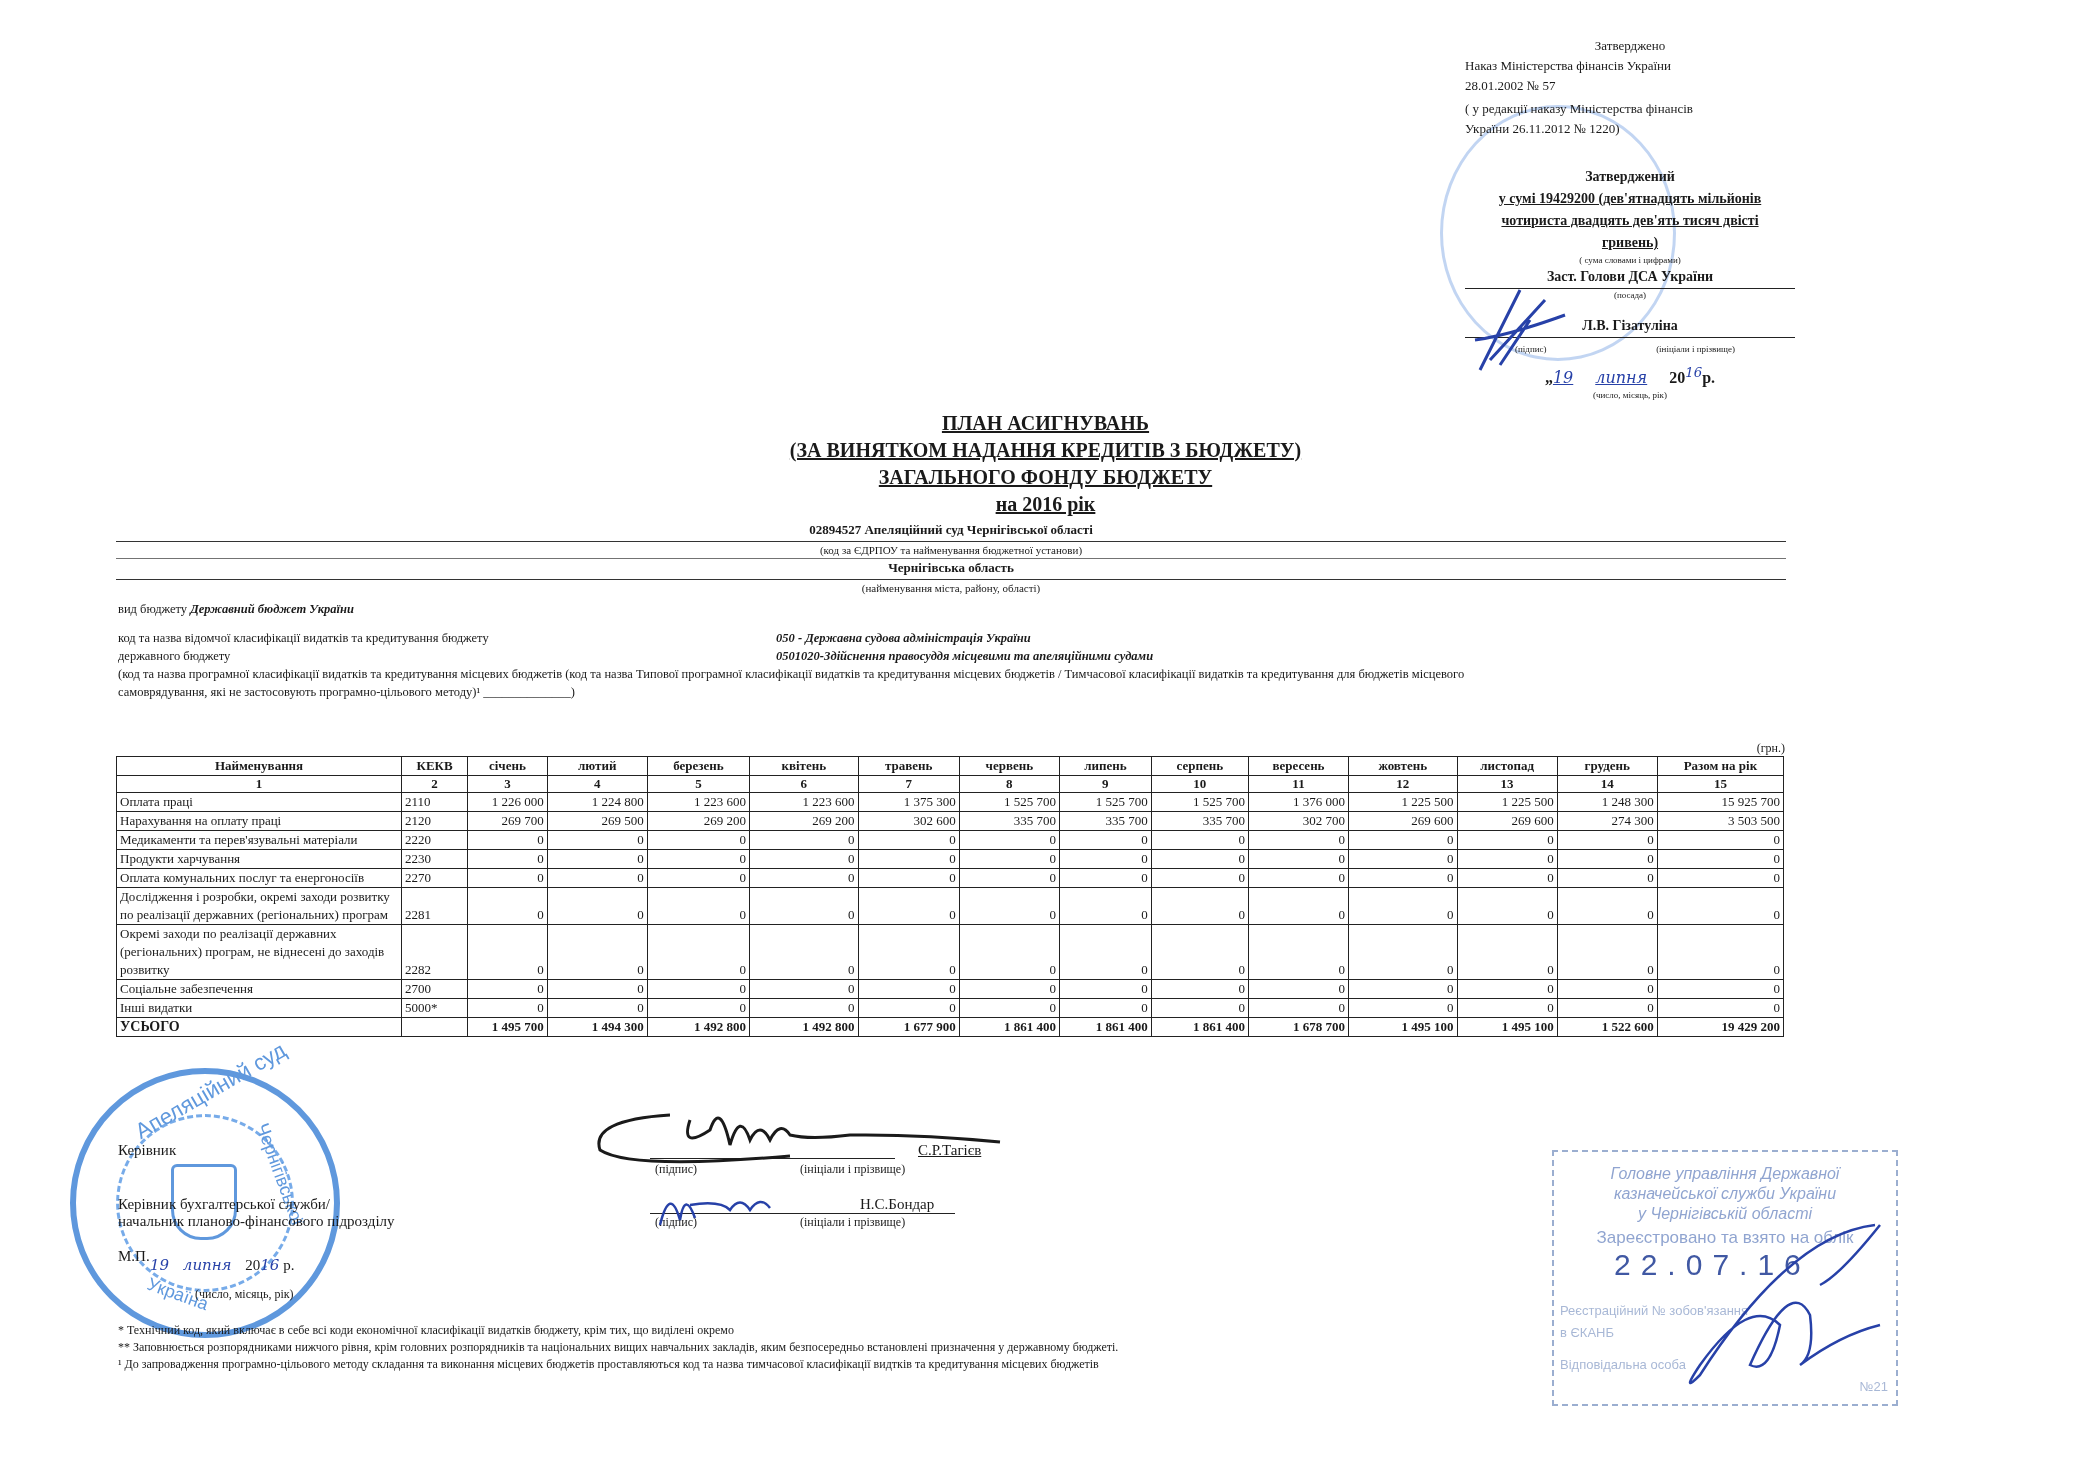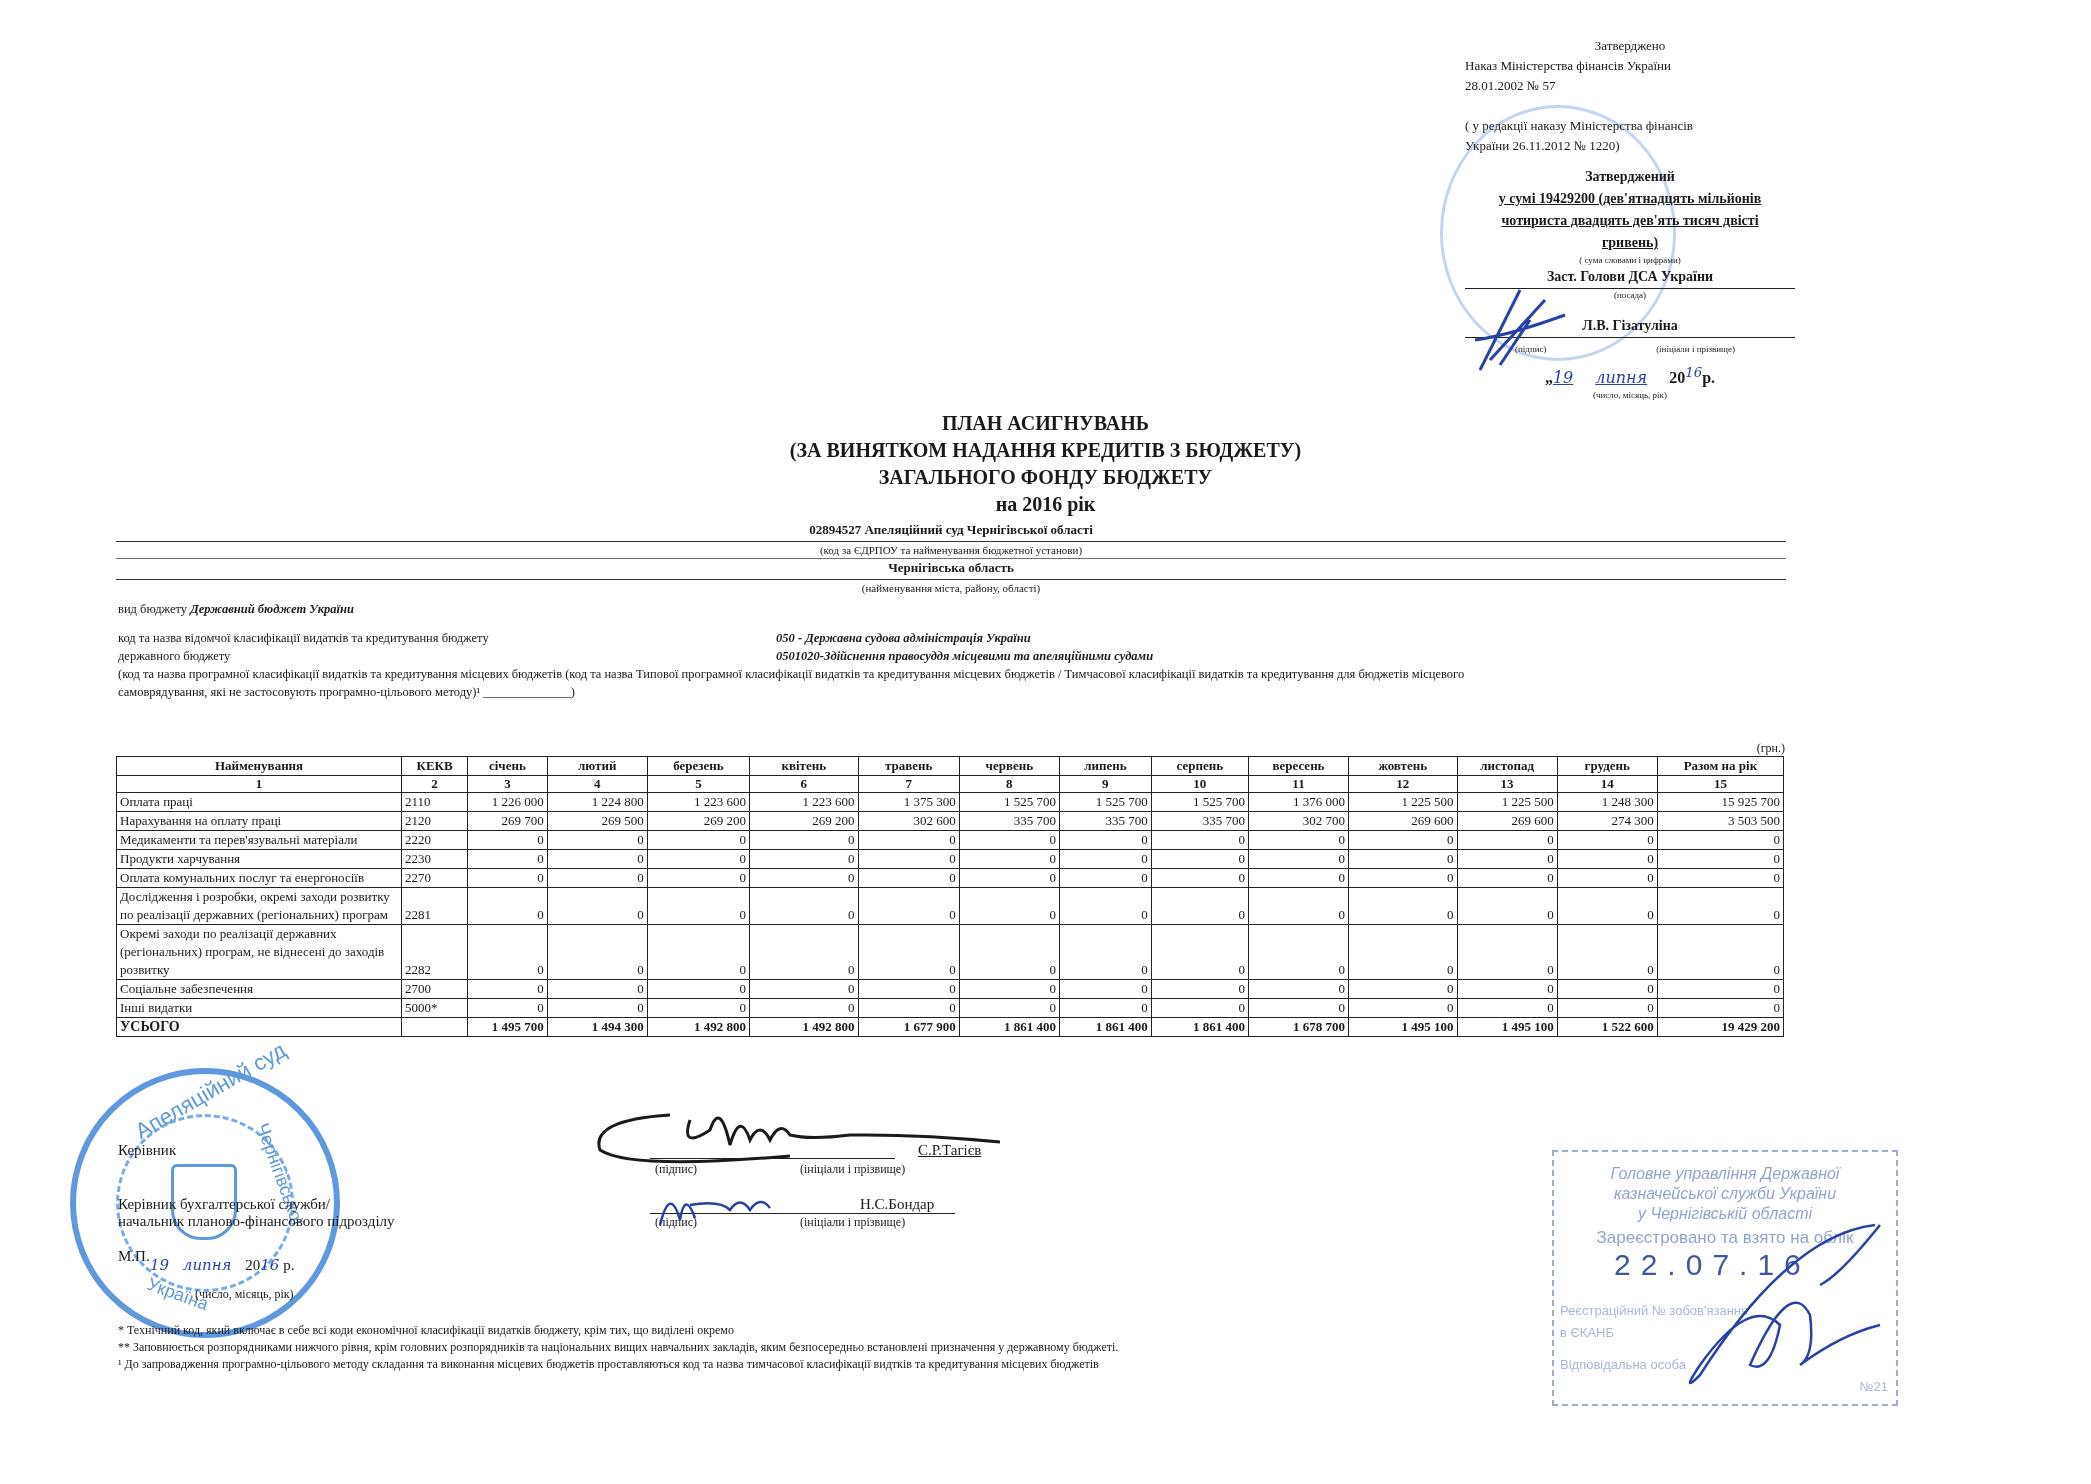--- a/index.html
+++ b/index.html
@@ -13,21 +13,21 @@
   .approval .center { text-align: center; }
   .approval2 { left: 1465px; top: 166px; width: 330px; text-align: center; font-size: 14px; line-height: 22px; font-weight: bold; }
   .approval2 .u { text-decoration: underline; }
   .small-cap { font-size: 9px; font-weight: normal; line-height: 12px; }
   .line-fill { border-bottom: 1px solid #222; }
   .approval2 .row { display: flex; justify-content: space-between; font-size: 9px; font-weight: normal; }
   .date-line { font-size: 16px; font-weight: bold; }
   .handwriting { font-family: "DejaVu Serif", serif; color: #2741a8; font-style: italic; font-weight: normal; }
 
   
-  .title { left: 0; width: 2091px; top: 410px; text-align: center; font-weight: bold; font-size: 20px; line-height: 27px; }
+  .title { left: 0; width: 2091px; top: 410px; text-align: center; font-weight: bold; font-size: 20px; line-height: 27px; text-decoration: underline; }
   .inst { left: 116px; width: 1670px; top: 522px; text-align: center; font-size: 13px; }
   .inst .name { font-weight: bold; border-bottom: 1px solid #333; padding-bottom: 3px; }
   .inst .cap { font-size: 11px; border-bottom: 1px solid #737373; padding: 2px 0; }
   .inst .region { font-weight: bold; font-size: 13px; padding-top: 1px; }
   .inst .cap2 { font-size: 11px; border-top: 1px solid #333; padding-top: 2px; margin-top: 3px; }
 
   .meta { left: 118px; top: 600px; width: 1680px; font-size: 12.5px; line-height: 18px; }
   .meta .b { font-weight: bold; font-style: italic; }
   .meta .r { display: flex; }
   .meta .l { width: 540px; }
@@ -68,21 +68,21 @@
 </style>
 </head>
 <body>
 
 <div class="abs seal-top"></div>
 
 <div class="abs approval">
   <div class="center">Затверджено</div>
   <div>Наказ Міністерства фінансів України</div>
   <div>28.01.2002 № 57</div>
-  <div style="margin-top:20px">( у редакції наказу Міністерства фінансів</div>
+  <div style="margin-top:3px">( у редакції наказу Міністерства фінансів</div>
   <div>України 26.11.2012 № 1220)</div>
 </div>
 
 <div class="abs approval2">
   <div>Затверджений</div>
   <div class="u">у сумі 19429200 (дев'ятнадцять мільйонів</div>
   <div class="u">чотириста двадцять дев'ять тисяч двісті</div>
   <div class="u">гривень)</div>
   <div class="small-cap">( сума словами і цифрами)</div>
   <div class="line-fill">Заст. Голови ДСА України</div>

